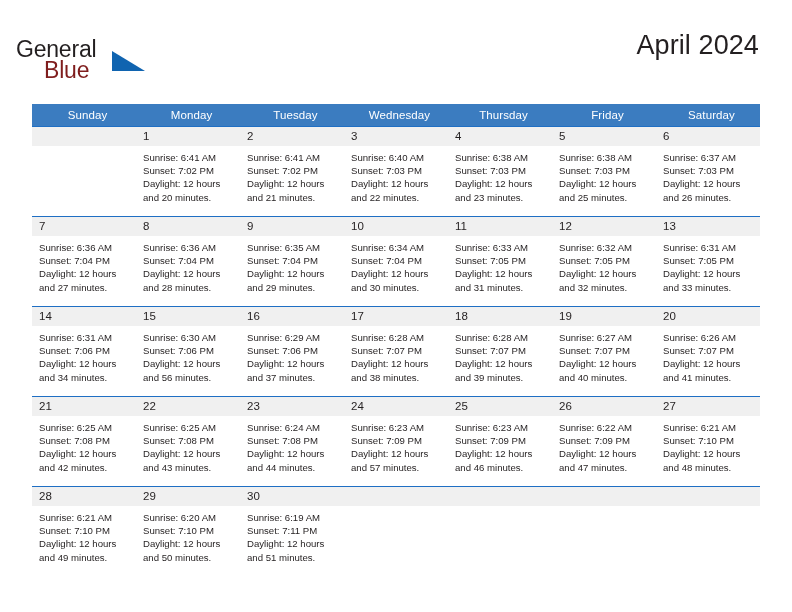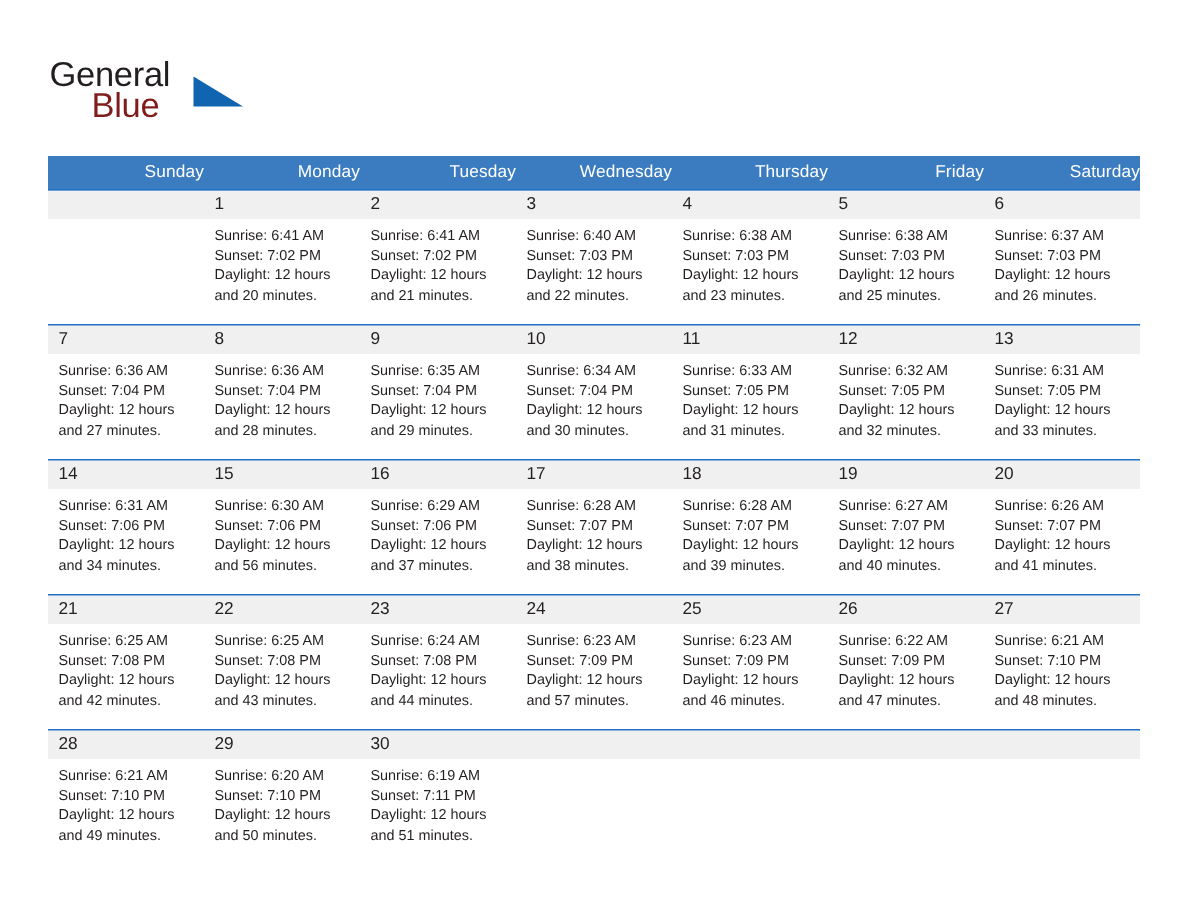--- a/index.html
+++ b/index.html
@@ -24,21 +24,21 @@
   
   .header {
     position: absolute;
     left: 0;
     top: 0;
     width: 792px;
     height: 104px;
   }
   .brand {
     position: absolute;
-    left: 33px;
+    left: 16px;
     top: 36px;
     width: 190px;
     height: 54px;
   }
   .brand-general {
     position: absolute;
     left: 0;
     top: 0;
     font-size: 23px;
     letter-spacing: -0.2px;
@@ -93,21 +93,21 @@
     border-collapse: collapse;
     table-layout: fixed;
   }
   .calendar col { width: 104px; }
 
   thead th {
     background: #3b7cc0;
     color: #ffffff;
     font-size: 11.5px;
     font-weight: normal;
-    text-align: right;
+    text-align: center;
     padding: 5px 0 5px 7px;
     height: 11px;
     letter-spacing: 0.1px;
   }
 
   tbody tr.week-row > td {
     border-top: 1.6px solid #1f6fc4;
     vertical-align: top;
     padding: 0;
     height: 89px;
@@ -141,20 +141,21 @@
 
   <div class="header">
 
     <div class="brand">
       <span class="brand-general">General</span>
       <span class="brand-blue">Blue</span>
       <span class="brand-tri"></span>
     </div>
 
     <div class="title-block">
+      <div class="cal-title">April 2024</div>
     </div>
 
   </div>
 
   <table class="calendar">
     <colgroup>
       <col>
         <col>
         <col>
         <col>

